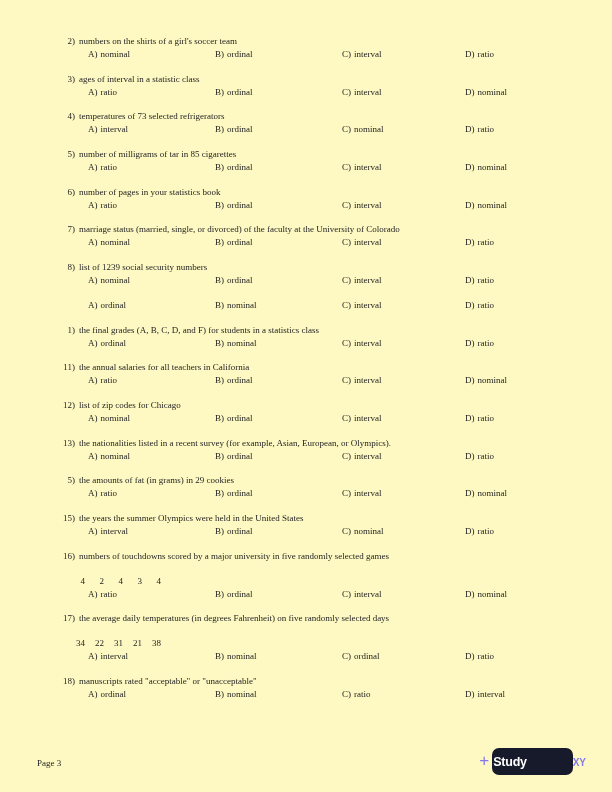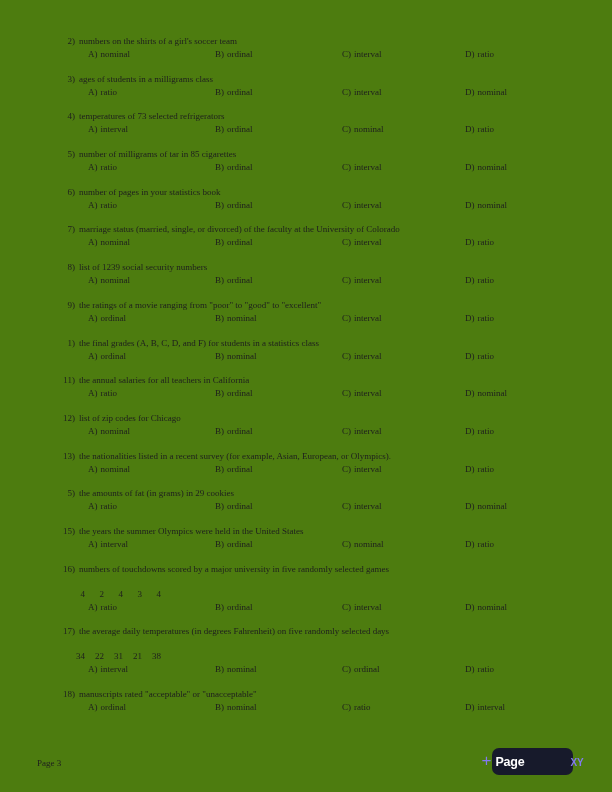--- a/index.html
+++ b/index.html
@@ -1,20 +1,20 @@
 <!DOCTYPE html>
 <html><head>
 <meta charset="utf-8">
 <style>
   html, body { margin: 0; padding: 0; background: #ffffff; }
   .page {
     width: 612px;
     height: 792px;
     position: relative;
-    background: #4d7c0f;
+    background: #fef9c3;
     font-family: "Liberation Serif", serif;
     font-size: 9px;
     color: #1e1e1e;
     overflow: hidden;
   }
   .content { padding-top: 35px; }
   .q-block { margin-bottom: 11.7px; }
   .q-line { line-height: 13px; white-space: nowrap; }
   .q-num { display: inline-block; width: 75px; text-align: right; }
   .q-text { margin-left: 4px; }
@@ -69,21 +69,21 @@
       <div class="q-block">
         <div class="q-line"><span class="q-num">2)</span><span class="q-text">numbers on the shirts of a girl's soccer team</span></div>
         <div class="a-row">
           <span class="opt opt-0"><span class="opt-label">A)</span><span class="opt-value">nominal</span></span>
           <span class="opt opt-1"><span class="opt-label">B)</span><span class="opt-value">ordinal</span></span>
           <span class="opt opt-2"><span class="opt-label">C)</span><span class="opt-value">interval</span></span>
           <span class="opt opt-3"><span class="opt-label">D)</span><span class="opt-value">ratio</span></span>
         </div>
       </div>
       <div class="q-block">
-        <div class="q-line"><span class="q-num">3)</span><span class="q-text">ages of students in a milligrams class</span></div>
+        <div class="q-line"><span class="q-num">3)</span><span class="q-text">ages of interval in a statistic class</span></div>
         <div class="a-row">
           <span class="opt opt-0"><span class="opt-label">A)</span><span class="opt-value">ratio</span></span>
           <span class="opt opt-1"><span class="opt-label">B)</span><span class="opt-value">ordinal</span></span>
           <span class="opt opt-2"><span class="opt-label">C)</span><span class="opt-value">interval</span></span>
           <span class="opt opt-3"><span class="opt-label">D)</span><span class="opt-value">nominal</span></span>
         </div>
       </div>
       <div class="q-block">
         <div class="q-line"><span class="q-num">4)</span><span class="q-text">temperatures of 73 selected refrigerators</span></div>
         <div class="a-row">
@@ -123,21 +123,20 @@
       <div class="q-block">
         <div class="q-line"><span class="q-num">8)</span><span class="q-text">list of 1239 social security numbers</span></div>
         <div class="a-row">
           <span class="opt opt-0"><span class="opt-label">A)</span><span class="opt-value">nominal</span></span>
           <span class="opt opt-1"><span class="opt-label">B)</span><span class="opt-value">ordinal</span></span>
           <span class="opt opt-2"><span class="opt-label">C)</span><span class="opt-value">interval</span></span>
           <span class="opt opt-3"><span class="opt-label">D)</span><span class="opt-value">ratio</span></span>
         </div>
       </div>
       <div class="q-block">
-        <div class="q-line"><span class="q-num">9)</span><span class="q-text">the ratings of a movie ranging from "poor" to "good" to "excellent"</span></div>
         <div class="a-row">
           <span class="opt opt-0"><span class="opt-label">A)</span><span class="opt-value">ordinal</span></span>
           <span class="opt opt-1"><span class="opt-label">B)</span><span class="opt-value">nominal</span></span>
           <span class="opt opt-2"><span class="opt-label">C)</span><span class="opt-value">interval</span></span>
           <span class="opt opt-3"><span class="opt-label">D)</span><span class="opt-value">ratio</span></span>
         </div>
       </div>
       <div class="q-block">
         <div class="q-line"><span class="q-num">1)</span><span class="q-text">the final grades (A, B, C, D, and F) for students in a statistics class</span></div>
         <div class="a-row">
@@ -234,16 +233,16 @@
           <span class="opt opt-2"><span class="opt-label">C)</span><span class="opt-value">ratio</span></span>
           <span class="opt opt-3"><span class="opt-label">D)</span><span class="opt-value">interval</span></span>
         </div>
       </div>
     </main>
 
   <div class="footer-page">Page 3</div>
 
   <div class="logo">
     <span class="logo-plus">+</span>
-    <span><span class="logo-study">Page</span><span class="logo-xy">XY</span></span>
+    <span><span class="logo-study">Study</span><span class="logo-xy">XY</span></span>
   </div>
 
 </div>
 
 </body></html>

